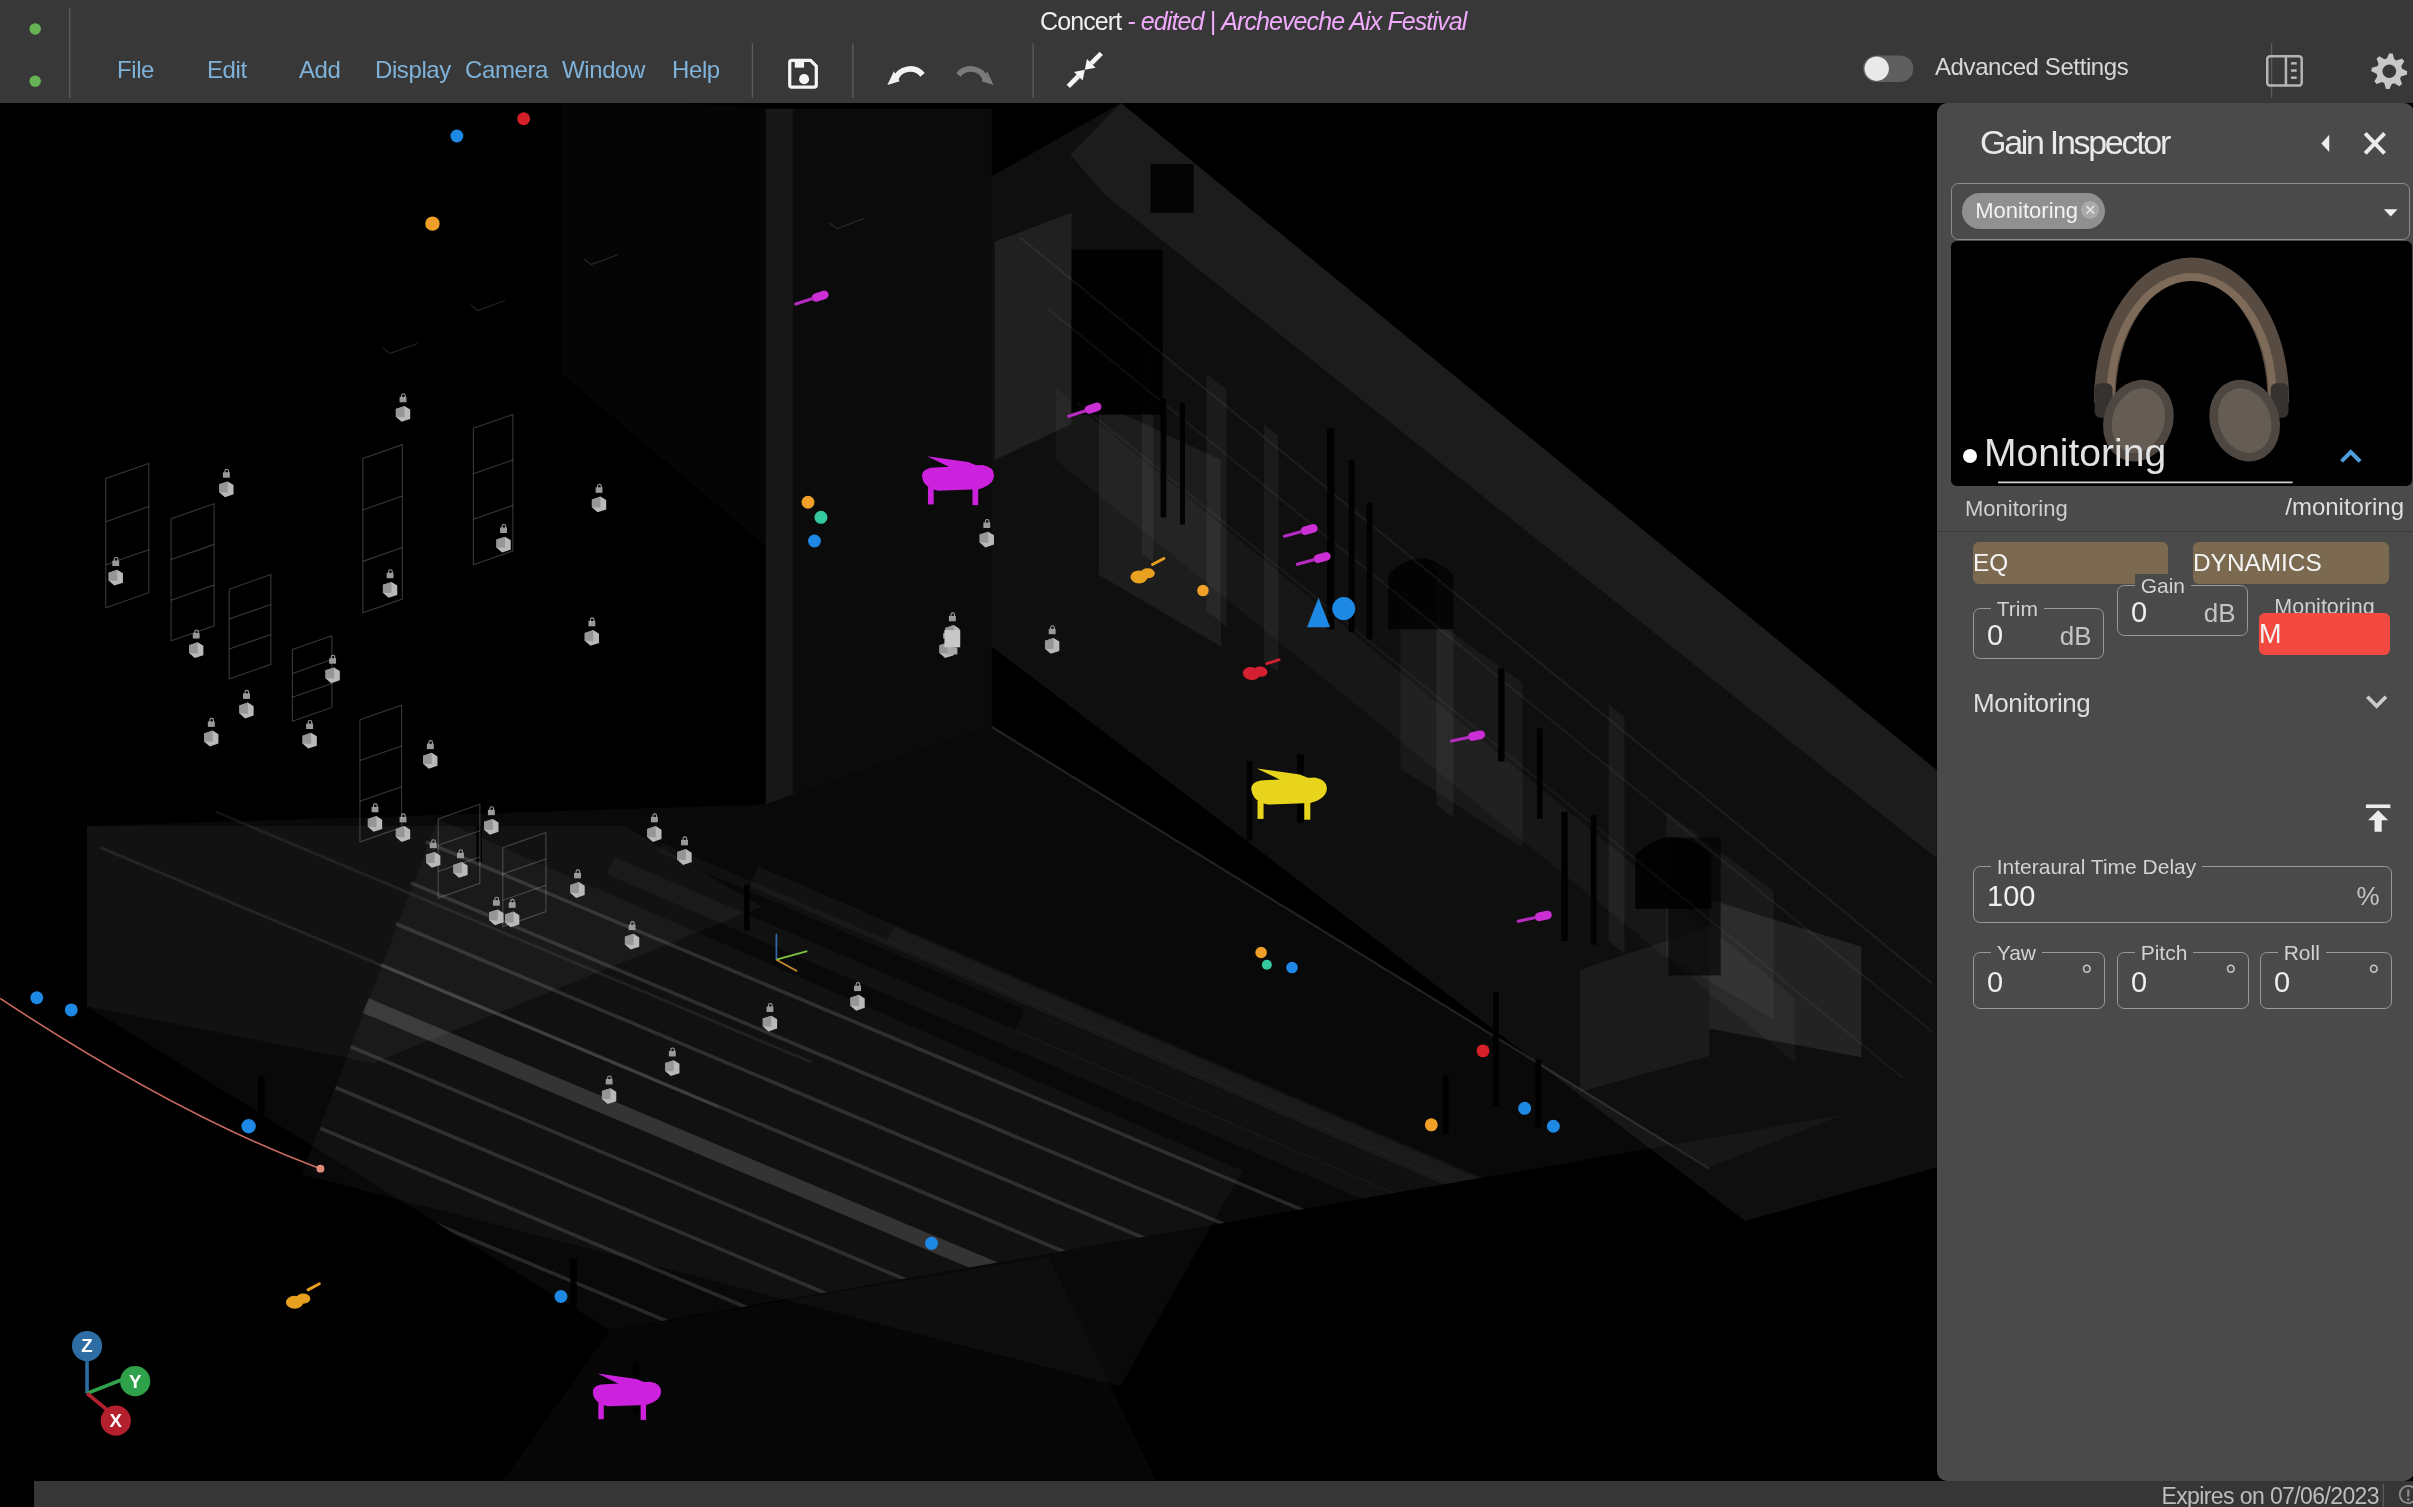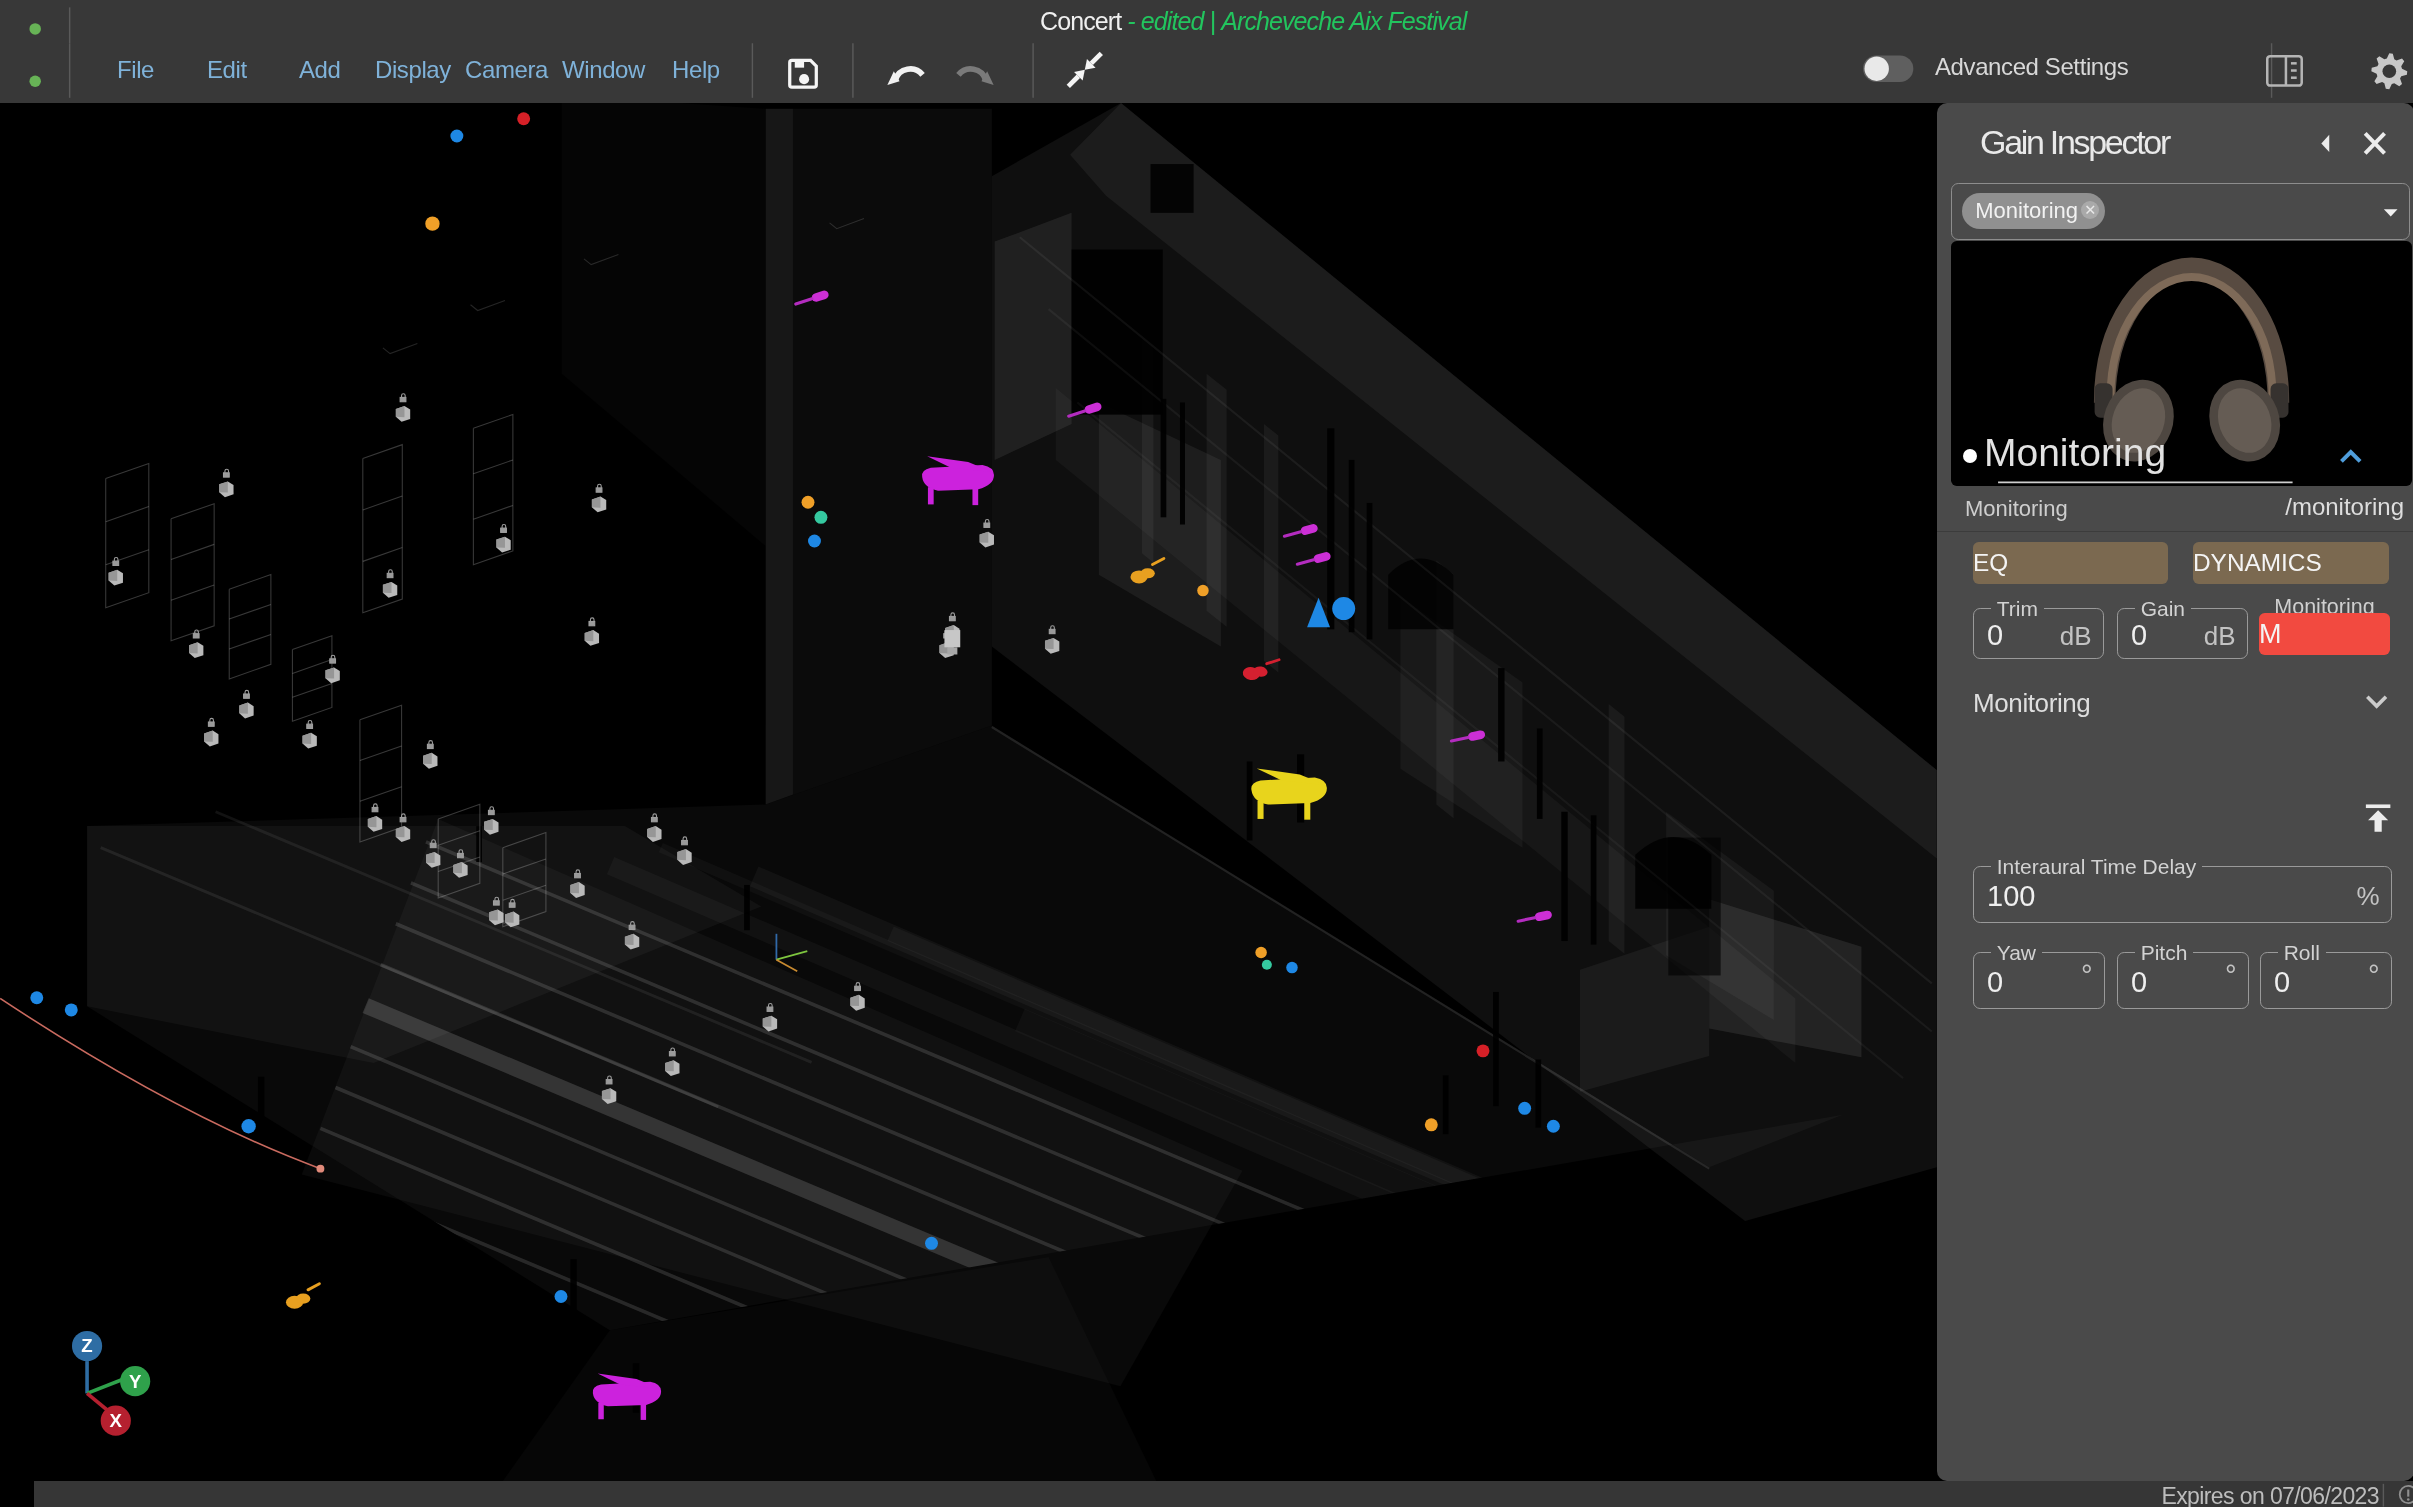--- a/index.html
+++ b/index.html
@@ -1,19 +1,19 @@
 <!DOCTYPE html>
 <html style="font-size:11.5px"><head><meta charset="utf-8"><style>
   html,body{margin:0;padding:0;background:#000;}
   body{width:2413px;height:1508px;position:relative;overflow:hidden;
        font-family:"Liberation Sans",sans-serif;}
   .topbar{position:absolute;left:0;top:0;width:2413px;height:103px;background:#383838;}
   .menu{position:absolute;top:56px;color:#7fb2d9;font-size:24px;letter-spacing:-0.4px;}
   .title{position:absolute;top:6.5px;left:1040px;font-size:25px;letter-spacing:-0.9px;color:#efefef;white-space:nowrap;}
-  .title i{color:#22c55e;}
+  .title i{color:#f0abfc;}
   .bottombar{position:absolute;left:0;top:1481px;width:2413px;height:27px;background:#363636;margin-left:34px;}
   .panel{position:absolute;left:1937px;top:103px;width:477px;height:1378px;background:#4a4a4a;border-radius:10px;}
   .phead{position:absolute;left:43px;top:20px;font-size:34px;letter-spacing:-2.3px;color:#e9e9e9;}
   .selbox{position:absolute;left:14.4px;top:80px;width:457px;height:55px;border:1.4px solid #8d8d8d;border-radius:7.2px;}
   .chip{position:absolute;left:9.3px;top:8.6px;height:36px;border-radius:18px;background:#909090;color:#f2f2f2;
         font-size:22px;line-height:36px;padding:0 27px 0 13.6px;}
   .chipx{position:absolute;right:5.7px;top:8.6px;width:18px;height:18px;border-radius:9.3px;background:#a9a9a9;
         color:#e8e8e8;font-size:14.4px;line-height:18px;text-align:center;}
   .imgarea{position:absolute;left:13.6px;top:138px;width:461px;height:245px;background:#000;border-radius:5.7px;}
   .bigmon{position:absolute;left:47px;top:330px;font-size:39px;line-height:39px;color:#e2e2e2;}
@@ -599,21 +599,21 @@
       <div class="l">Monitoring</div>
       <div class="r">/monitoring</div>
     </div>
     <div class="btn" style="left:36px;top:439px;width:195px;height:42px;font-size:24.4px;line-height:42px;">EQ</div>
     <div class="btn" style="left:256px;top:439px;width:196px;height:42px;font-size:24.4px;line-height:42px;">DYNAMICS</div>
     <div class="fld" style="left:36px;top:505px;width:129px;height:49px;">
       <div class="lab">Trim</div>
       <div class="v">0</div>
       <div class="u">dB</div>
     </div>
-    <div class="fld" style="left:180px;top:505px;width:129px;height:49px;">
+    <div class="fld" style="left:180px;top:482px;width:129px;height:49px;">
       <div class="lab">Gain</div>
       <div class="v">0</div>
       <div class="u">dB</div>
     </div>
     <div style="position:absolute;left:322px;top:492px;width:131px;text-align:center;font-size:21.5px;color:#cfcfcf;">Monitoring</div>
     <div class="btn" style="left:322px;top:510px;width:131px;height:42px;background:#f24a40;font-size:27px;line-height:42px;">M</div>
     <div class="hdr2" style="top:585px;font-size:26px;letter-spacing:-0.4px;">Monitoring</div>
     <svg width="477" height="29" style="position:absolute;left:0;top:585px;" viewBox="0 0 664 40">
       <polyline points="599,12 612,25 625,12" stroke="#cccccc" stroke-width="5" fill="none"></polyline>
     </svg>

